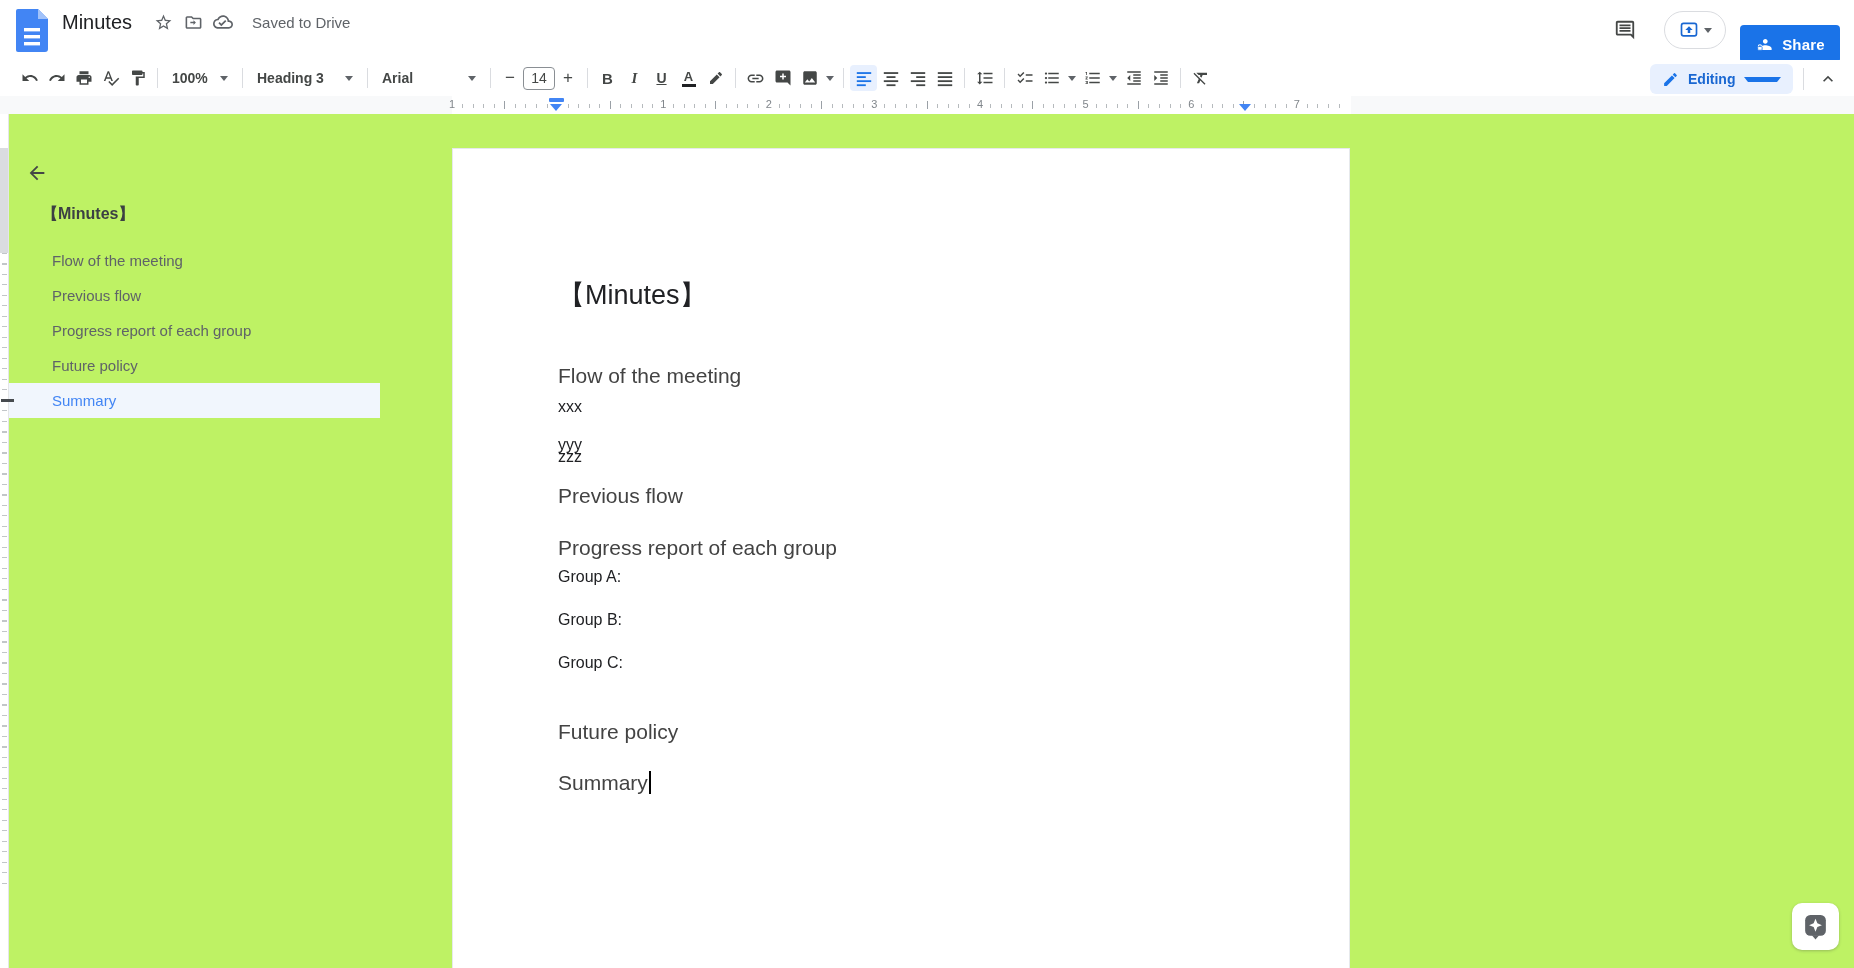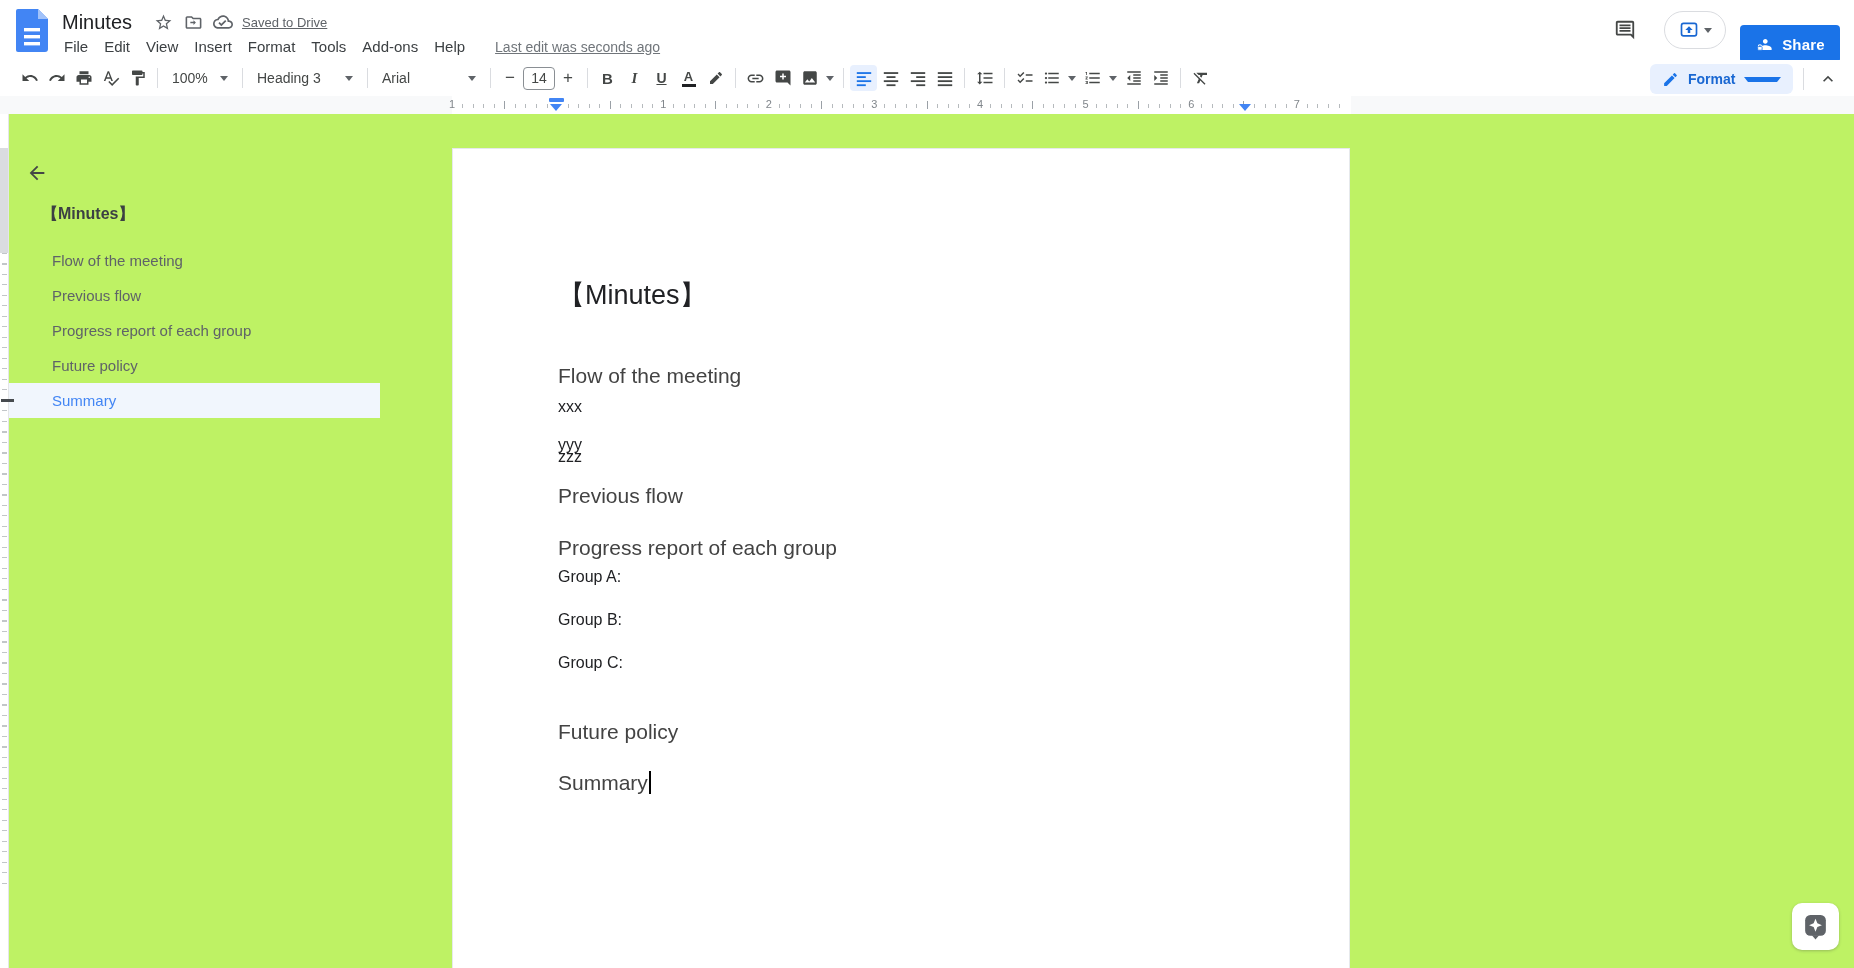--- a/index.html
+++ b/index.html
@@ -7,42 +7,42 @@
   body { font-family:"Liberation Sans","DejaVu Sans",sans-serif; background:#fff; overflow:hidden; }
   .screen { position:relative; width:1854px; height:968px; background:#fff; overflow:hidden; }
 
   
   .topbar { position:absolute; top:0; left:0; width:100%; height:60px; background:#fff; }
   .docs-logo { position:absolute; left:16px; top:9px; width:32px; height:43px; }
   .title-row { position:absolute; left:62px; top:8px; height:28px; display:flex; align-items:center; }
   .doc-title { font-size:20px; color:#202124; margin-right:18px; }
   .tb-mini { width:26px; height:26px; display:flex; align-items:center; justify-content:center; border-radius:50%; margin-right:4px; cursor:pointer; }
   .tb-mini svg { fill:#5f6368; }
-  .saved-status { font-size:13px; color:#5f6368; margin-left:2px;text-decoration:underline; }
+  .saved-status { font-size:15px; color:#5f6368; margin-left:12px; }
   .menu-row { position:absolute; left:56px; top:36px; display:flex; align-items:center; }
   .menu-item { font-size:15px; color:#3c4043; padding:2px 8px; border-radius:4px; cursor:pointer; }
   .last-edit { font-size:14px; color:#70757a; text-decoration:underline; margin-left:22px; cursor:pointer; }
   .topbar-right { position:absolute; right:14px; top:0; height:60px; display:flex; align-items:center; }
   .comment-history { width:34px; height:34px; display:flex; align-items:center; justify-content:center; border-radius:50%; margin-right:22px; cursor:pointer; }
   .comment-history svg { fill:#444746; }
   .present-btn { width:62px; height:38px; border:1px solid #dadce0; border-radius:19px; display:flex; align-items:center; justify-content:center; gap:4px; background:#fff; margin-right:14px; cursor:pointer; }
   .present-caret { width:0; height:0; border-left:4px solid transparent; border-right:4px solid transparent; border-top:5px solid #5f6368; }
   .share-btn { min-width:100px; height:38px; background:#1a73e8; border-radius:4px; display:flex; align-items:center; justify-content:center; gap:8px; padding:0 14px; cursor:pointer;margin-top:28px; }
   .share-btn span { color:#fff; font-size:15px; font-weight:700; letter-spacing:.2px; }
 
   
   .toolbar { position:absolute; top:60px; left:0; width:100%; height:36px; background:#fff; display:flex; align-items:center; padding-left:16px; }
   .tb { width:27px; height:26px; display:flex; align-items:center; justify-content:center; border-radius:4px; cursor:pointer; flex:none; }
   .tb svg { fill:#444746; }
   .tb.active { background:#e8f0fe; }
   .tb.active svg { fill:#1a73e8; }
   .tb.active rect { fill:#1a73e8; }
   .tb-divider { width:1px; height:20px; background:#dadce0; margin:0 6px; flex:none; }
   .tb-select { display:flex; align-items:center; justify-content:space-between; height:26px; padding:0 8px; border-radius:4px; cursor:pointer; flex:none; }
-  .tb-select span { font-size:14px; color:#444746; }
+  .tb-select span { font-size:14px; color:#444746;font-weight:bold; }
   .sel-caret { width:0; height:0; border-left:4px solid transparent; border-right:4px solid transparent; border-top:5px solid #5f6368; margin-left:10px; }
   .fontsize-group { display:flex; align-items:center; gap:2px; flex:none; margin:0 2px; }
   .fontsize-box { width:32px; height:23px; border:1px solid #8a8f94; border-radius:4px; display:flex; align-items:center; justify-content:center; font-size:14px; color:#444746; }
   .pm-btn { width:22px; height:24px; display:flex; align-items:center; justify-content:center; font-size:17px; color:#444746; border-radius:4px; cursor:pointer; }
   .tb-letter { font-size:15px; font-weight:700; color:#444746; }
   .tb-italic { font-size:15px; font-style:italic; font-weight:600; font-family:"Liberation Serif",serif; }
   .tb-underline { font-size:14px; font-weight:600; text-decoration:underline; }
   .text-color-a { display:flex; flex-direction:column; align-items:center; line-height:1; }
   .text-color-a b { font-size:13px; font-weight:700; color:#444746; }
   .text-color-a i { display:block; width:14px; height:3px; background:#202124; margin-top:1px; }
@@ -117,31 +117,20 @@
           </svg>
       </span>
       <span class="tb-mini">
         <svg width="20" height="20" viewBox="0 0 24 24">
             <path d="M19.35 10.04C18.67 6.59 15.64 4 12 4 9.11 4 6.6 5.64 5.35 8.04 2.34 8.36 0 10.91 0 14c0 3.31 2.69 6 6 6h13c2.76 0 5-2.24 5-5 0-2.64-2.05-4.78-4.65-4.96zM19 18H6c-2.21 0-4-1.79-4-4s1.79-4 4-4h.71C7.37 7.69 9.48 6 12 6c3.04 0 5.5 2.46 5.5 5.5v.5H19c1.66 0 3 1.34 3 3s-1.34 3-3 3zm-9-3.82l-2.09-2.09L6.5 13.5 10 17l6.01-6.01-1.41-1.41z"></path>
           </svg>
       </span>
       <span class="saved-status">Saved to Drive</span>
     </div>
 
-    <div class="menu-row">
-      <span class="menu-item">File</span>
-      <span class="menu-item">Edit</span>
-      <span class="menu-item">View</span>
-      <span class="menu-item">Insert</span>
-      <span class="menu-item">Format</span>
-      <span class="menu-item">Tools</span>
-      <span class="menu-item">Add-ons</span>
-      <span class="menu-item">Help</span>
-      <span class="last-edit">Last edit was seconds ago</span>
-    </div>
 
     <div class="topbar-right">
       <span class="comment-history">
         <svg width="22" height="22" viewBox="0 0 24 24">
             <path d="M21.99 4c0-1.1-.89-2-1.99-2H4c-1.1 0-2 .9-2 2v12c0 1.1.9 2 2 2h14l4 4-.01-18zM20 4v13.17L18.83 16H4V4h16zM6 12h12v2H6zm0-3h12v2H6zm0-3h12v2H6z"></path>
           </svg>
       </span>
       <span class="present-btn">
         <svg width="22" height="20" viewBox="0 0 24 24">
           <rect x="3" y="4" width="18" height="15" rx="2.5" fill="none" stroke="#1967d2" stroke-width="2"></rect>
@@ -345,21 +334,21 @@
           <path d="M3.27 5L2 6.27l6.97 6.97L6.5 19h3l1.57-3.66L16.73 21 18 19.73 3.55 5.27 3.27 5zM6 5v.18L8.82 8h2.4l-.72 1.68 2.1 2.1L14.21 8H20V5H6z"></path>
         </svg>
       </span>
   </div>
 
   <div class="mode-area">
     <span class="editing-pill">
       <svg width="17" height="17" viewBox="0 0 24 24">
           <path d="M3 17.25V21h3.75L17.81 9.94l-3.75-3.75L3 17.25zM20.71 7.04c.39-.39.39-1.02 0-1.41l-2.34-2.34a.996.996 0 0 0-1.41 0l-1.83 1.83 3.75 3.75 1.83-1.83z"></path>
         </svg>
-      <span>Format</span>
+      <span>Editing</span>
       <span class="pill-caret"></span>
     </span>
     <span class="mode-divider"></span>
     <span class="collapse-btn">
       <svg width="20" height="20" viewBox="0 0 24 24">
           <path d="M12 8l-6 6 1.41 1.41L12 10.83l4.59 4.58L18 14z" fill="#444746"></path>
         </svg>
     </span>
   </div>
 

